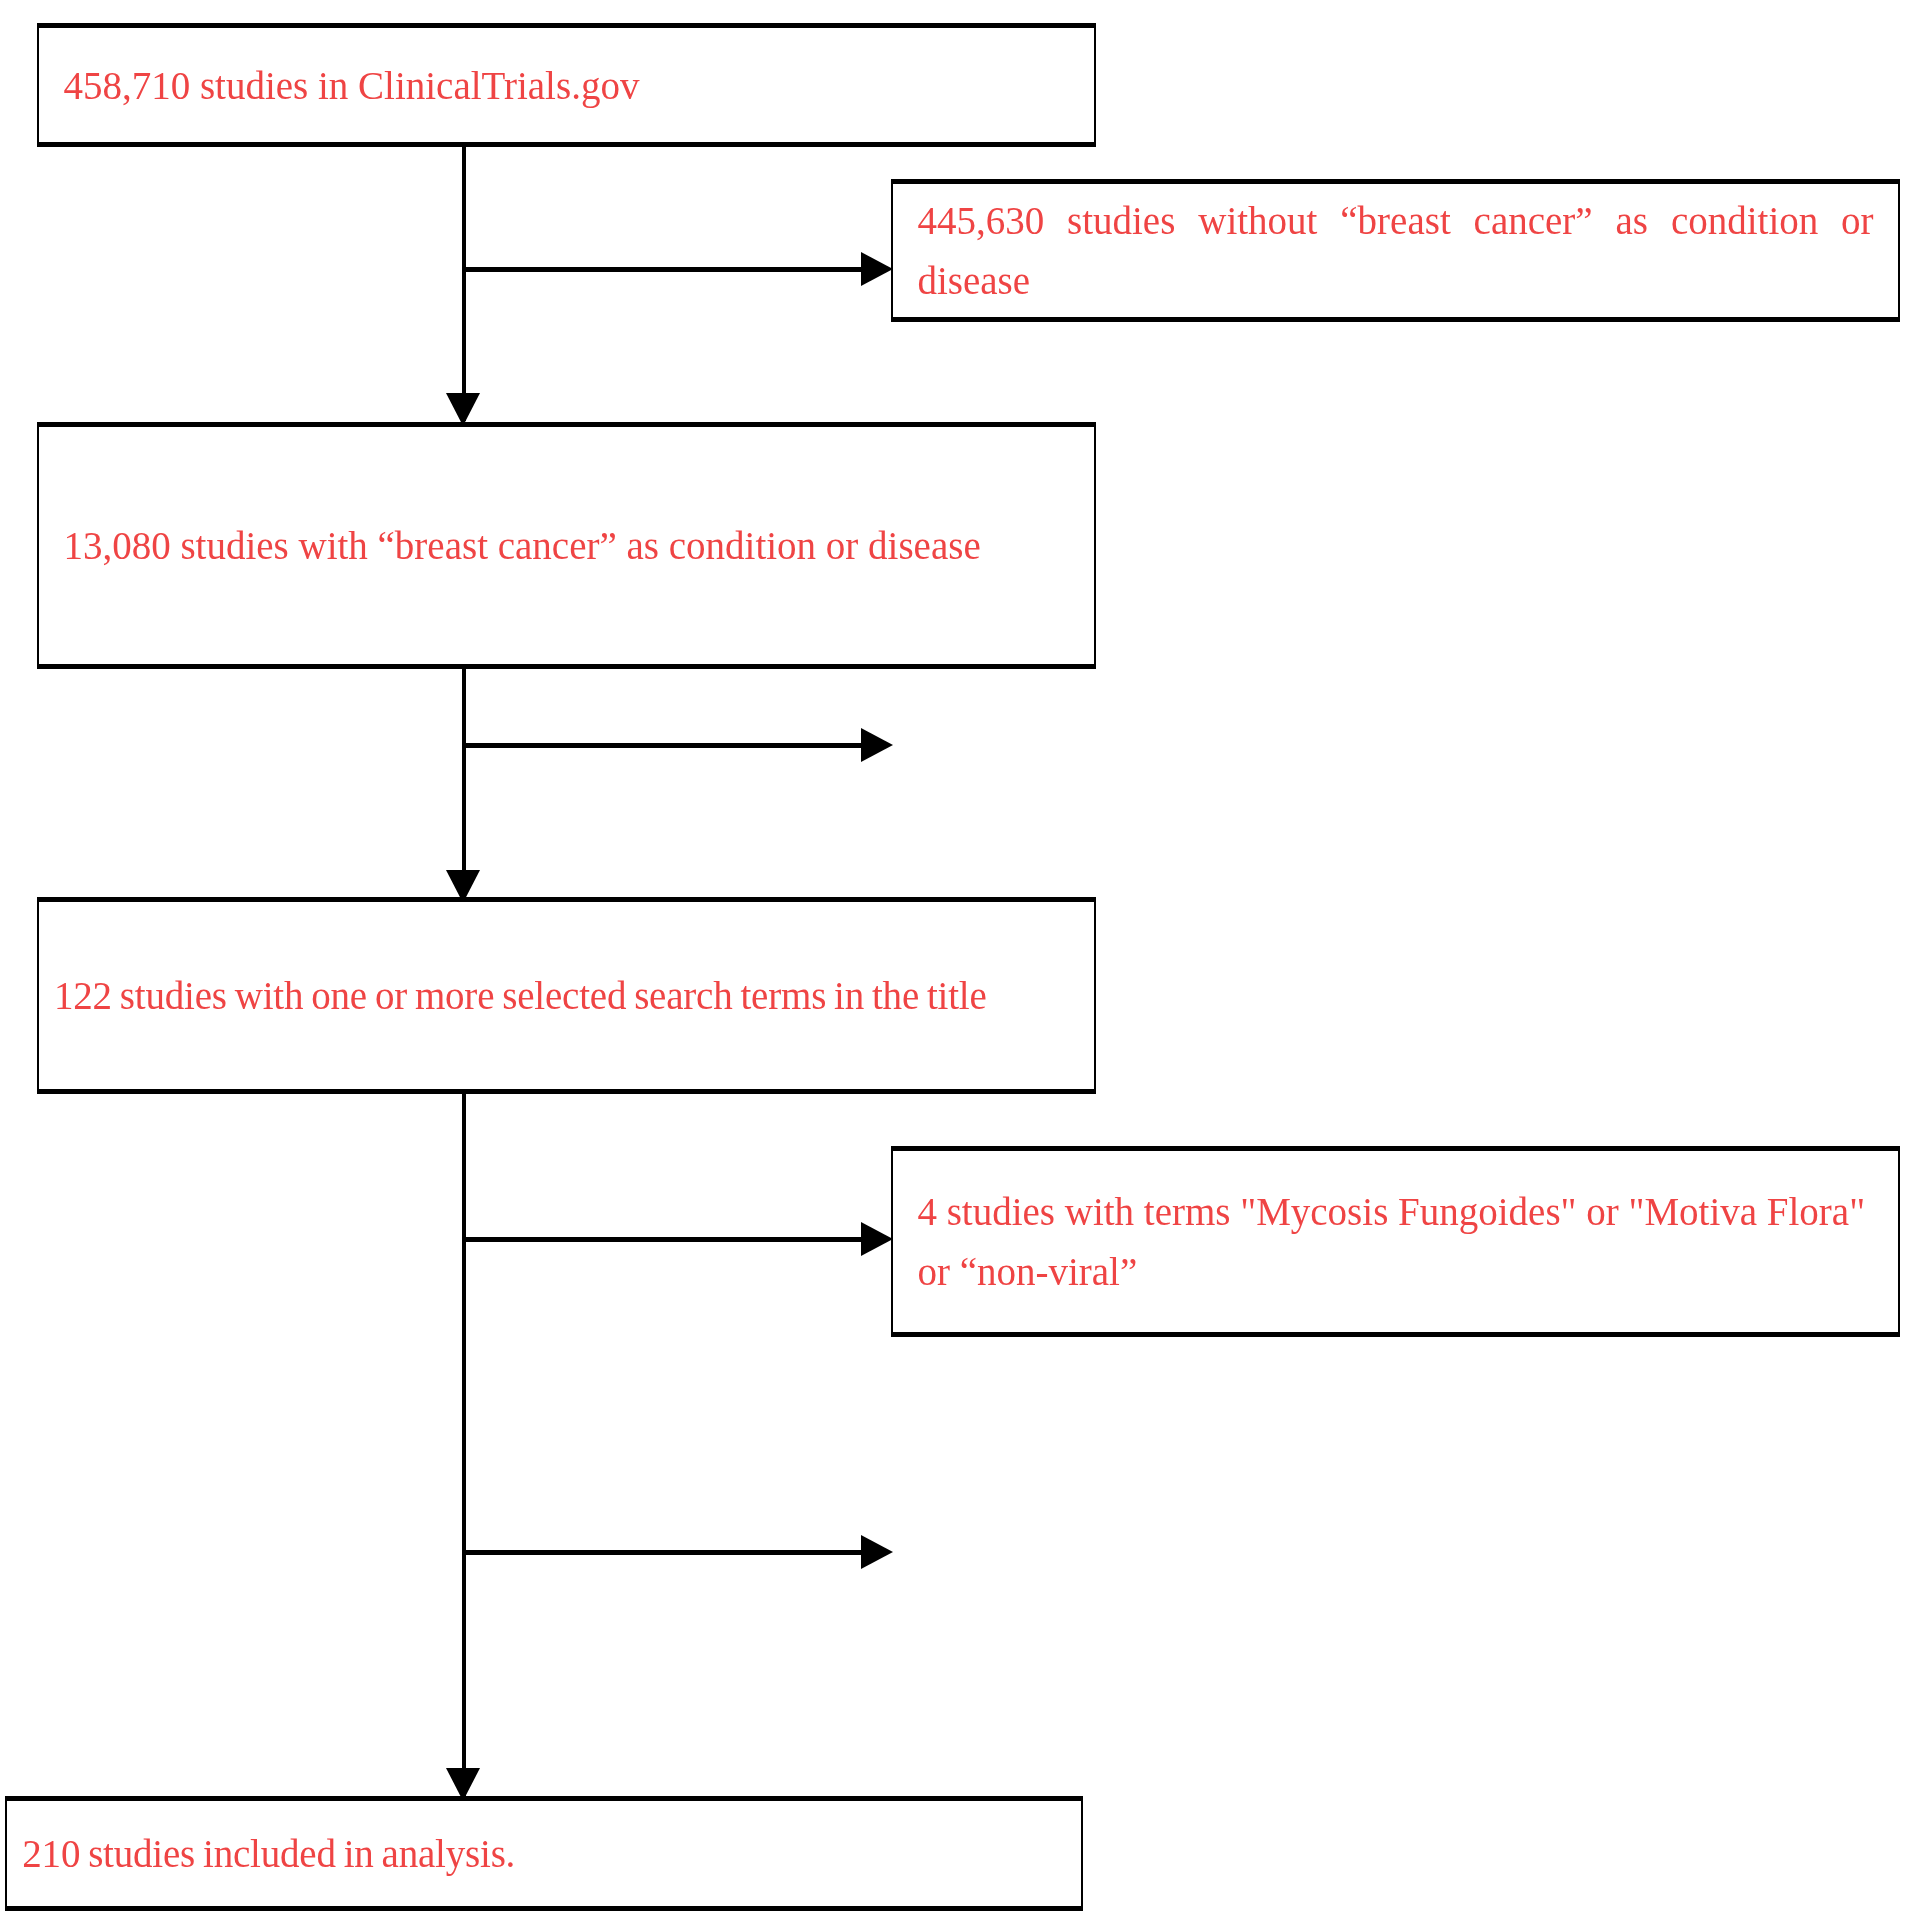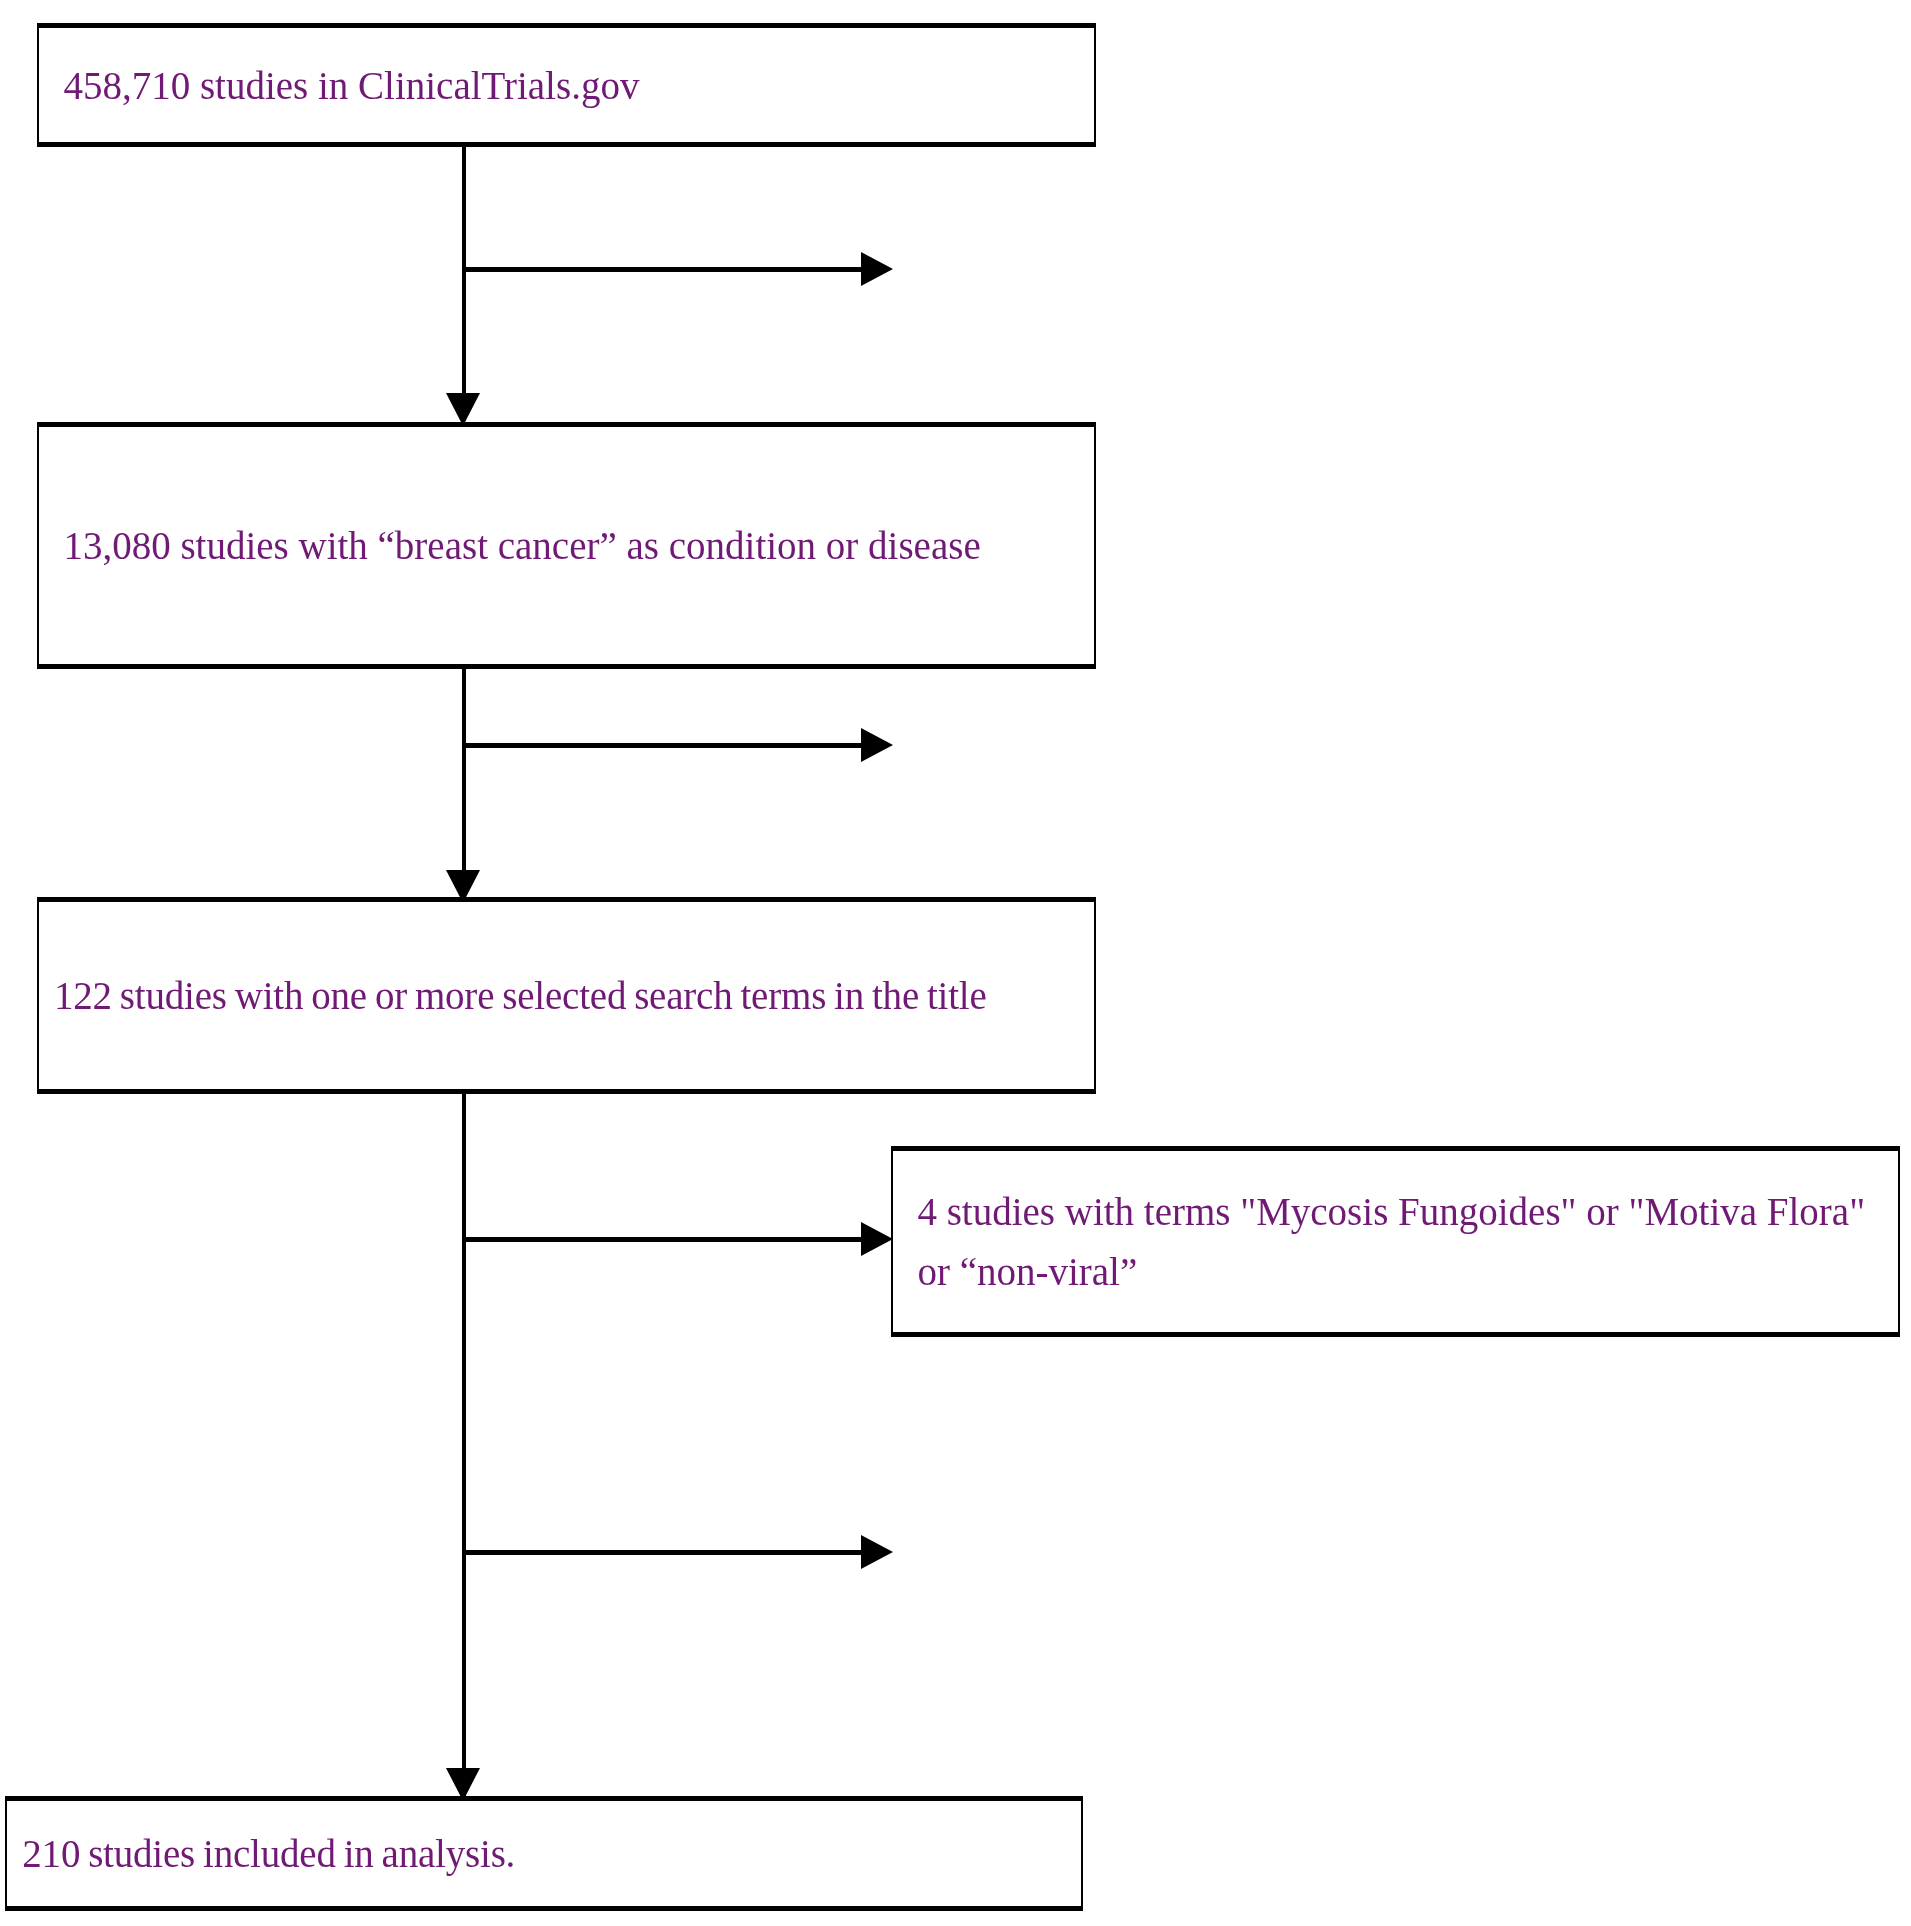--- a/index.html
+++ b/index.html
@@ -22,21 +22,21 @@
     border: 2.1px solid #000000;
     border-top-width: 5.8px;
     border-bottom-width: 5.8px;
     display: flex;
     align-items: center;
     z-index: 3;
   }
   .node .txt {
     display: block;
     width: 100%;
-    color: #701a75;
+    color: #ef4444;
     font-size: 39px;
     line-height: 1.52;
     padding: 0 24.4px;
     box-sizing: border-box;
   }
   .just .txt { text-align: justify; text-align-last: left; }
   .left .txt { text-align: left; }
   .tight .txt { word-spacing: -1.6px; letter-spacing: -0.2px; padding-left: 15px; }
 
   
@@ -88,20 +88,23 @@
   <div class="hline" style="left:462px; top:1237px; width:403px;"></div>
   <div class="arrow-right" style="left:861px; top:1222px;"></div>
   <div class="hline" style="left:462px; top:1550px; width:403px;"></div>
   <div class="arrow-right" style="left:861px; top:1535px;"></div>
   <div class="arrow-down" style="left:446px; top:1768px;"></div>
 
   <div class="node left" style="left:37px; top:23.4px; width:1059px; height:124px;">
     <span class="txt">458,710 studies in ClinicalTrials.gov</span>
   </div>
 
+  <div class="node just" style="left:891px; top:179px; width:1009px; height:143px;">
+    <span class="txt">445,630 studies without “breast cancer” as condition or disease</span>
+  </div>
 
   <div class="node just" style="left:37px; top:422px; width:1059px; height:247px;">
     <span class="txt">13,080 studies with “breast cancer” as condition or disease</span>
   </div>
 
 
   <div class="node left tight" style="left:37px; top:897px; width:1059px; height:197px;">
     <span class="txt">122 studies with one or more selected search terms in the title</span>
   </div>
 

